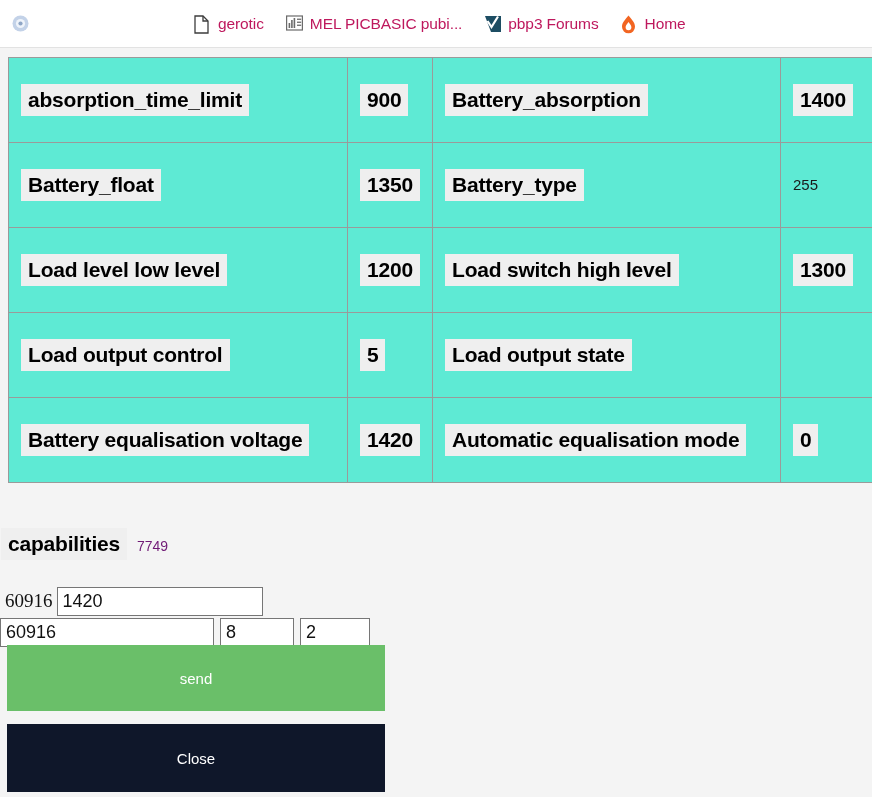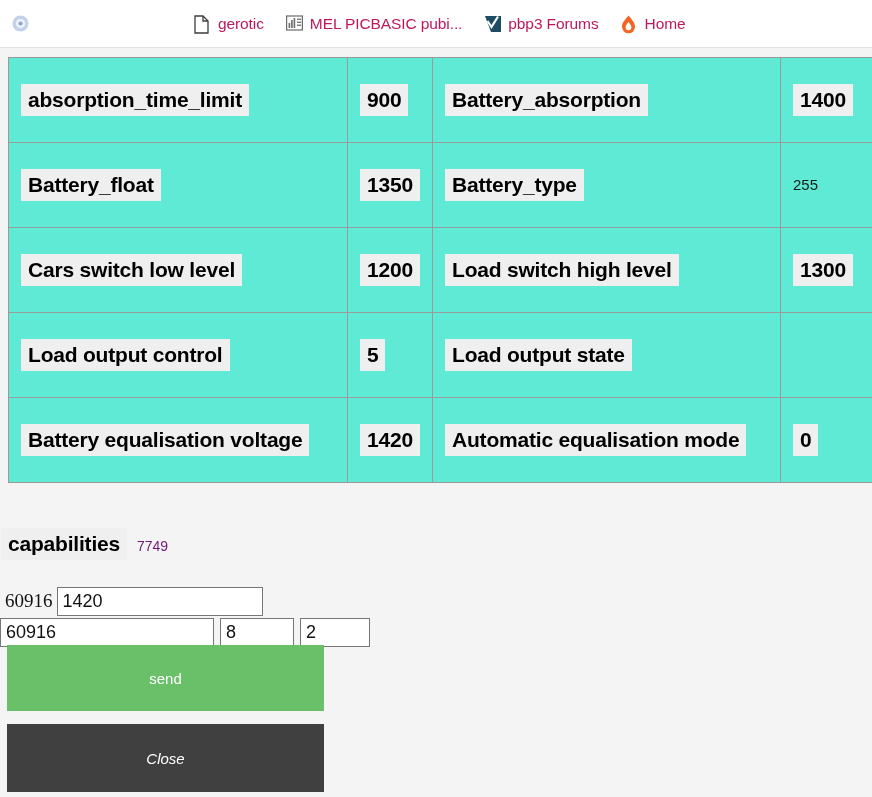--- a/index.html
+++ b/index.html
@@ -144,42 +144,41 @@
     gap: 2px;
     margin-top: 1px;
     height: 30px;
   }
   #register-input { width: 214px; }
   #length-input   { width: 74px; margin-left: 4px; }
   #slave-input    { width: 70px; margin-left: 4px; }
 
   .bigbtn {
     display: block;
-    width: 317px;
+    width: 378px;
     border: 0;
     color: #ffffff;
     font-size: 15px;
     font-family: "Liberation Sans", sans-serif;
     text-align: center;
     cursor: pointer;
   }
   #send-button {
     position: absolute;
     left: 7px; top: 645px;
     height: 66px;
     background: #6abf69;
     line-height: 66px;
   }
   #close-button {
     position: absolute;
     left: 7px; top: 724px;
     height: 68px;
-    background: #404040;
+    background: #0f172a;
     line-height: 68px;
-    font-style: italic;
   }
 </style>
 </head>
 <body>
 
 <div id="bookmarks-bar">
 
   <div class="bb-leading">
     <span class="bb-ico">
       <svg width="17" height="17" viewBox="0 0 17 17">
@@ -264,21 +263,21 @@
       <td class="col-name2">
         <span class="hl">Battery_type</span>
       </td>
       <td class="col-val2 plain-top">
         <span class="plainval">255</span>
       </td>
     </tr>
 
     <tr>
       <td class="col-name">
-        <span class="hl">Cars switch low level</span>
+        <span class="hl">Load level low level</span>
       </td>
       <td class="col-val">
         <span class="hl">1200</span>
       </td>
       <td class="col-name2">
         <span class="hl">Load switch high level</span>
       </td>
       <td class="col-val2">
         <span class="hl">1300</span>
       </td>

